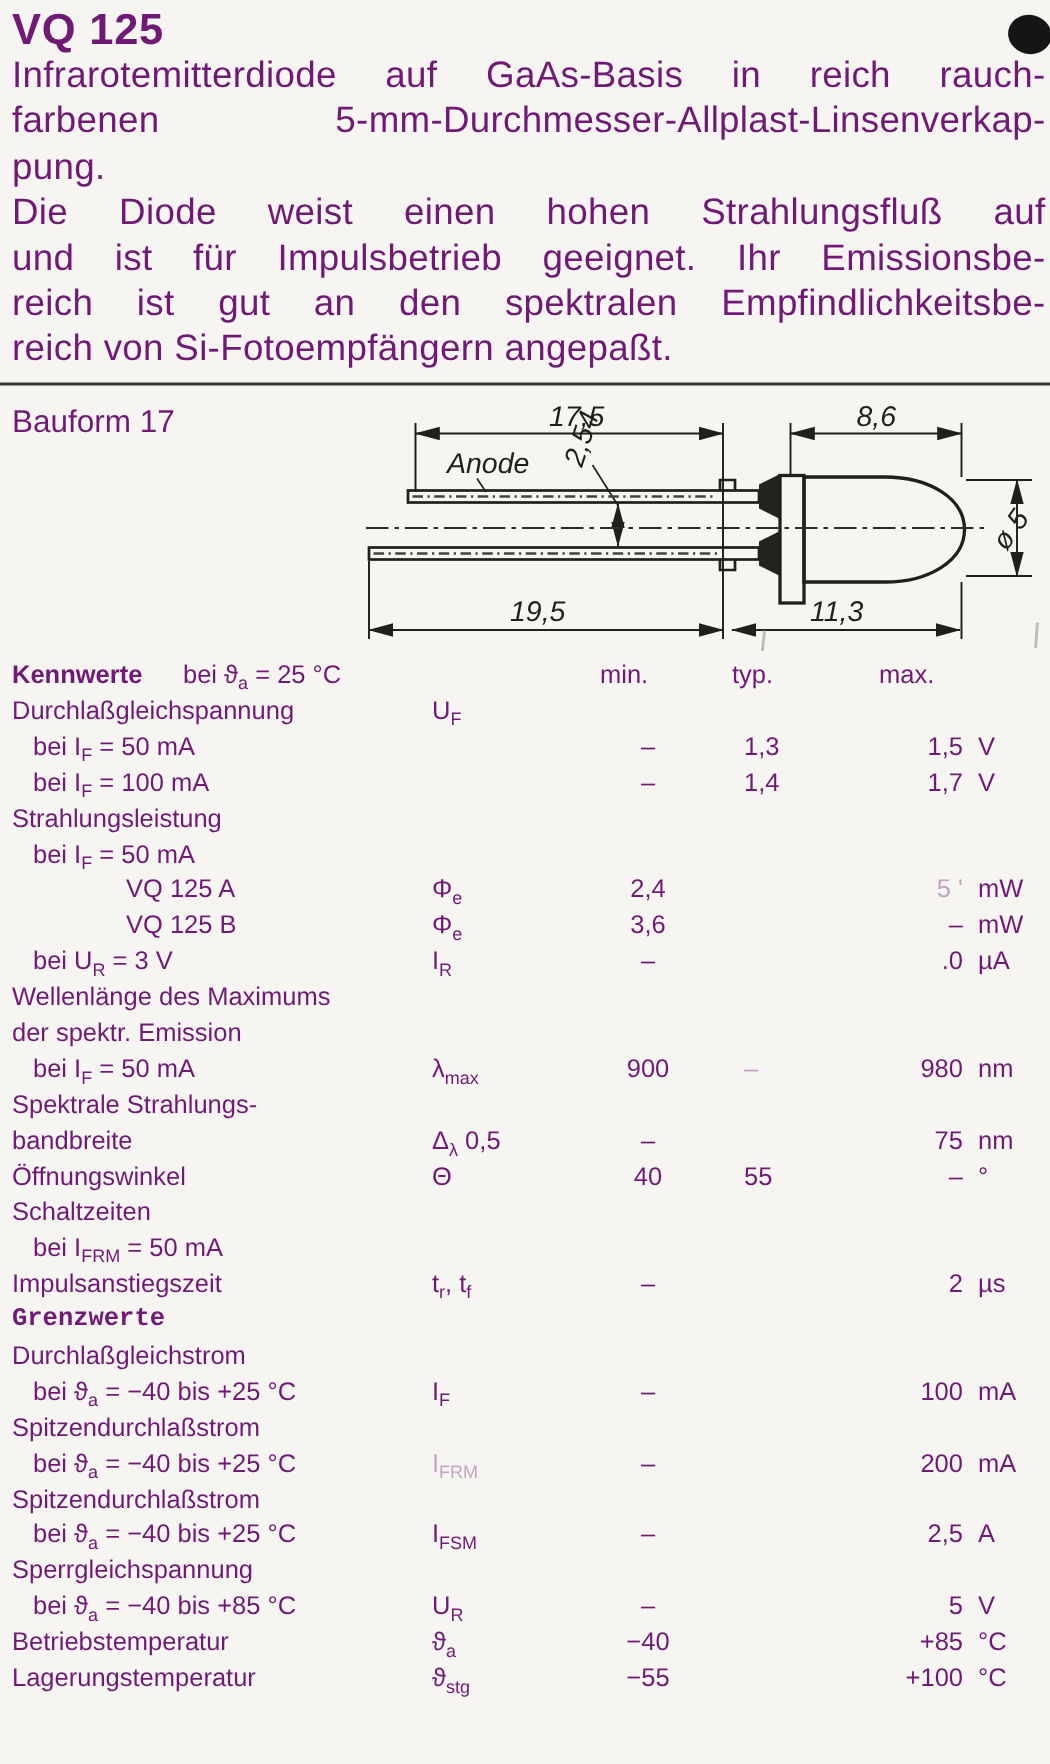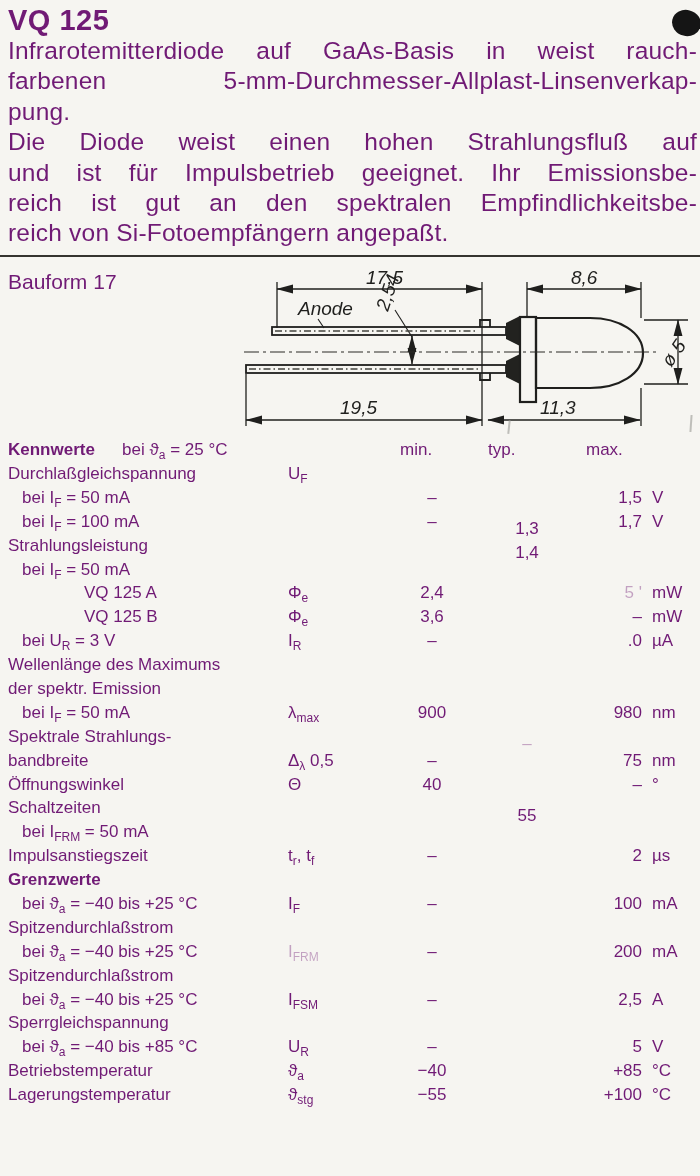--- a/index.html
+++ b/index.html
@@ -23,47 +23,47 @@
   .drawsvg text{font-size:19px;font-style:italic;fill:#1f1f1d;}
   
   .thead{position:absolute;left:0;top:440px;width:575px;height:24px;font-size:17px;text-align:right;}
   .thead .kw{position:absolute;left:8px;font-weight:bold;}
   .thead .cond{position:absolute;left:122px;}
   .thead .hmin{position:absolute;left:400px;}
   .thead .htyp{position:absolute;left:488px;}
   .thead .hmax{position:absolute;left:586px;}
   .tbody{position:absolute;left:0;top:462px;width:700px;}
   .trow{position:relative;height:23.9px;font-size:17px;}
-  .trow.bold .lbl{font-weight:bold;}
+  .trow.bold .lbl{font-weight:bold;font-family:Liberation Mono, monospace;}
   .cell{position:absolute;top:1px;line-height:22px;white-space:nowrap;}
   .lbl{left:8px;}
   .ind1 .lbl{left:22px;}
   .ind2 .lbl{left:84px;}
   .sym{left:288px;}
   .min{left:402px;width:60px;text-align:center;}
-  .typ{left:496px;width:62px;text-align:center;margin-top:31px;}
+  .typ{left:496px;width:62px;}
   .max{left:566px;width:76px;text-align:right;}
   .unit{left:652px;}
   sub{font-size:12px;}
   .faint{opacity:.38;}
   
   .tick{position:absolute;width:2px;background:#9a9a94;opacity:.6;}
   .t1{left:508px;top:420px;height:14px;transform:rotate(6deg);}
   .t2{left:690px;top:415px;height:17px;transform:rotate(4deg);}
 </style>
 </head>
 <body>
 
 <div class="page">
 
   <div class="title">VQ 125</div>
   <div class="punch"></div>
 
   <div class="intro">
-    <div class="jline">Infrarotemitterdiode auf GaAs-Basis in weist rauch-</div>
+    <div class="jline">Infrarotemitterdiode auf GaAs-Basis in reich rauch-</div>
     <div class="jline">farbenen 5-mm-Durchmesser-Allplast-Linsenverkap-</div>
     <div class="pline">pung.</div>
     <div class="jline">Die Diode weist einen hohen Strahlungsfluß auf</div>
     <div class="jline">und ist für Impulsbetrieb geeignet. Ihr Emissionsbe-</div>
     <div class="jline">reich ist gut an den spektralen Empfindlichkeitsbe-</div>
     <div class="pline">reich von Si-Fotoempfängern angepaßt.</div>
   </div>
 
   <div class="rule"></div>
 
@@ -275,20 +275,28 @@
         <span class="cell unit">µs</span>
       </div>
       <div class="trow ind0 bold">
         <span class="cell lbl">Grenzwerte</span>
         <span class="cell sym"></span>
         <span class="cell min"></span>
         <span class="cell typ"></span>
         <span class="cell max"></span>
         <span class="cell unit"></span>
       </div>
+      <div class="trow ind0">
+        <span class="cell lbl">Durchlaßgleichstrom</span>
+        <span class="cell sym"></span>
+        <span class="cell min"></span>
+        <span class="cell typ"></span>
+        <span class="cell max"></span>
+        <span class="cell unit"></span>
+      </div>
       <div class="trow ind1">
         <span class="cell lbl">bei  ϑ<sub>a</sub> = −40 bis +25 °C</span>
         <span class="cell sym">I<sub>F</sub></span>
         <span class="cell min">–</span>
         <span class="cell typ"></span>
         <span class="cell max">100</span>
         <span class="cell unit">mA</span>
       </div>
       <div class="trow ind0">
         <span class="cell lbl">Spitzendurchlaßstrom</span>

